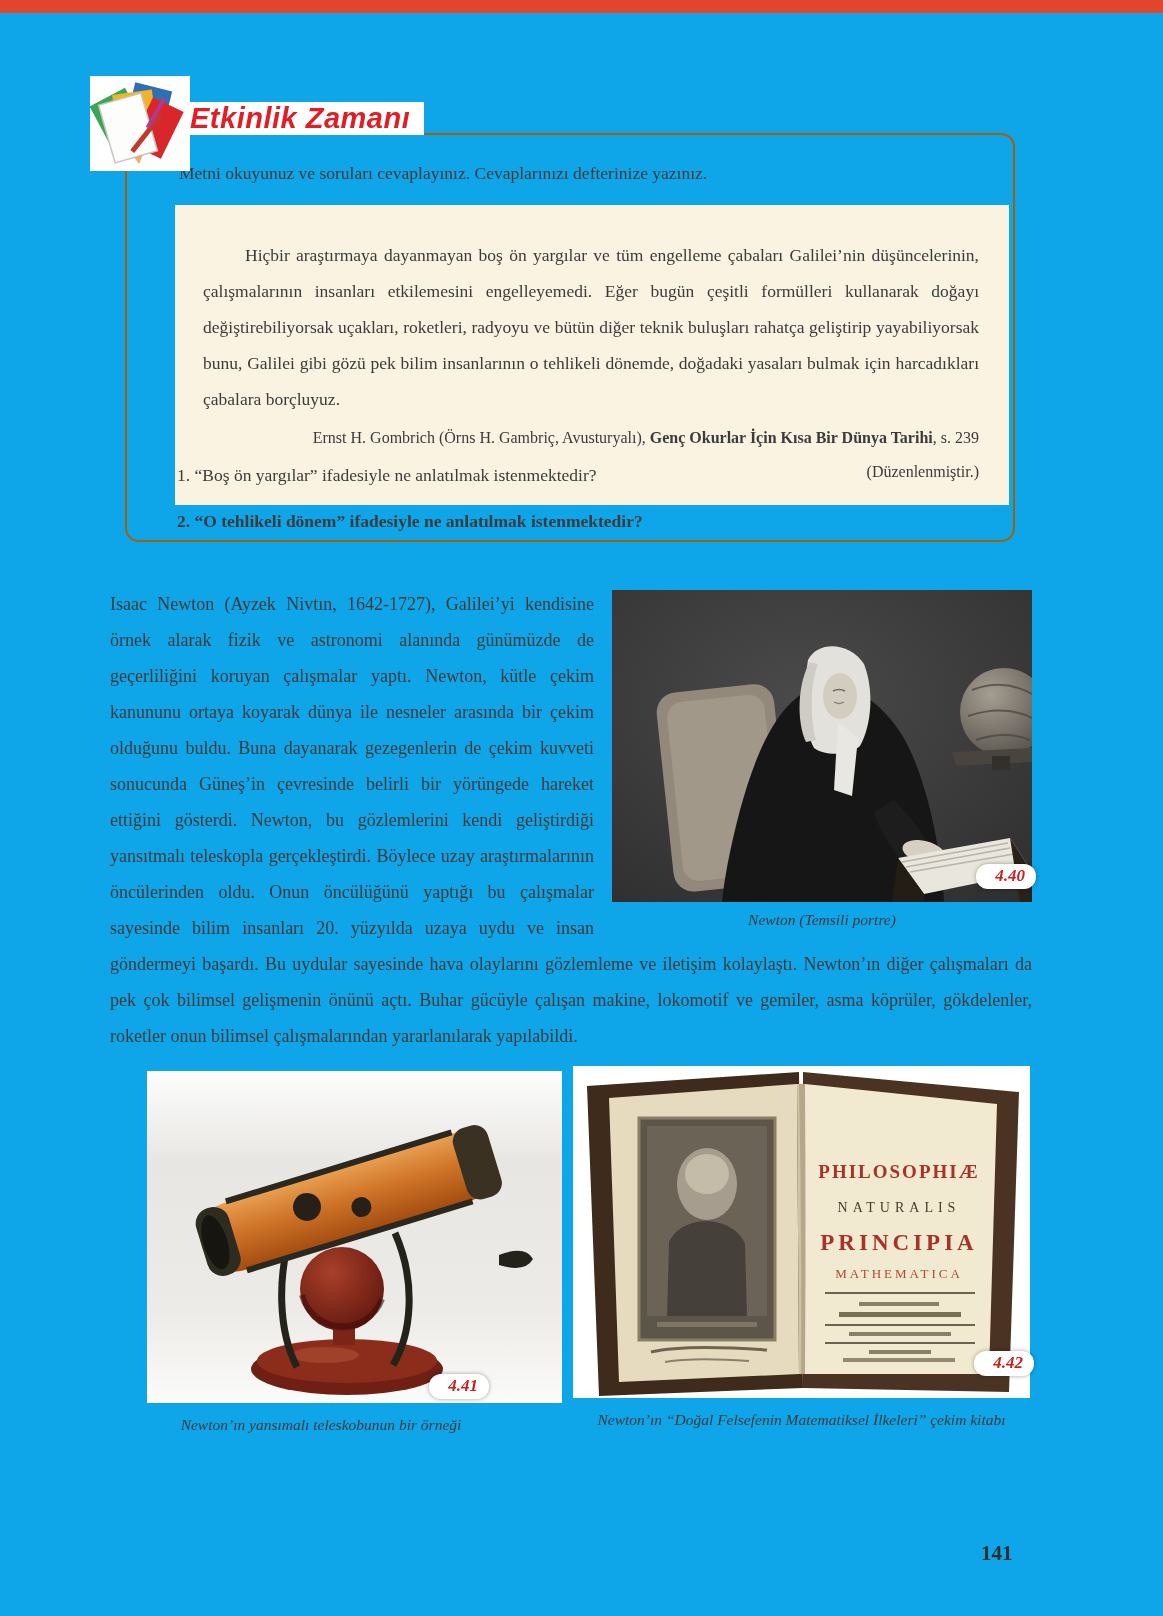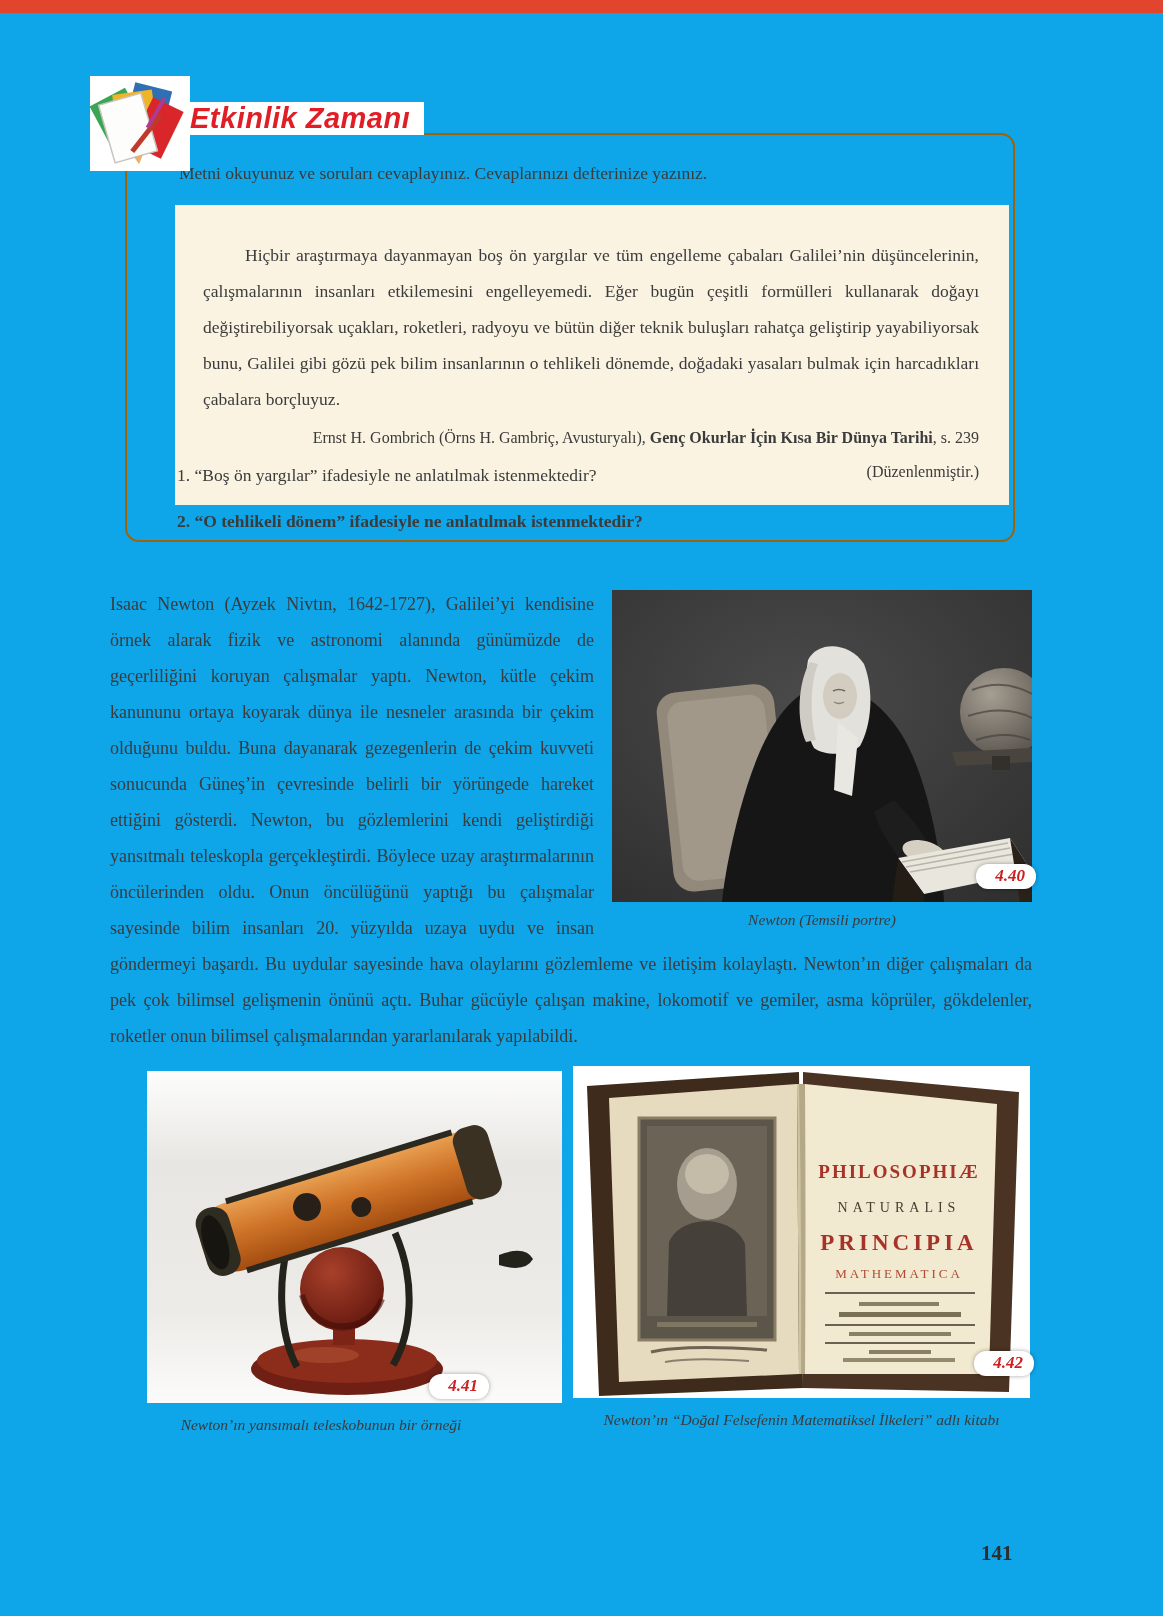--- a/index.html
+++ b/index.html
@@ -214,18 +214,18 @@
         <rect x="252" y="258" width="150" height="2" fill="#6b6252"></rect>
         <rect x="276" y="266" width="102" height="4" fill="#8a8068"></rect>
         <rect x="252" y="276" width="150" height="2" fill="#6b6252"></rect>
         <rect x="296" y="284" width="62" height="4" fill="#8a8068"></rect>
         <rect x="270" y="292" width="112" height="4" fill="#948a70"></rect>
 
         <path d="M226,18 Q229,160 228,308 L232,308 Q233,160 232,18 Z" fill="#b4a888"></path>
       </svg>
       <span class="fig-badge" id="badge-442">4.42</span>
     </div>
-    <div class="fig-caption">Newton’ın “Doğal Felsefenin Matematiksel İlkeleri” adlı kitabı</div>
+    <div class="fig-caption">Newton’ın “Doğal Felsefenin Matematiksel İlkeleri” çekim kitabı</div>
   </div>
 
   <div id="page-number">141</div>
 
 </div>
 
 </body></html>

